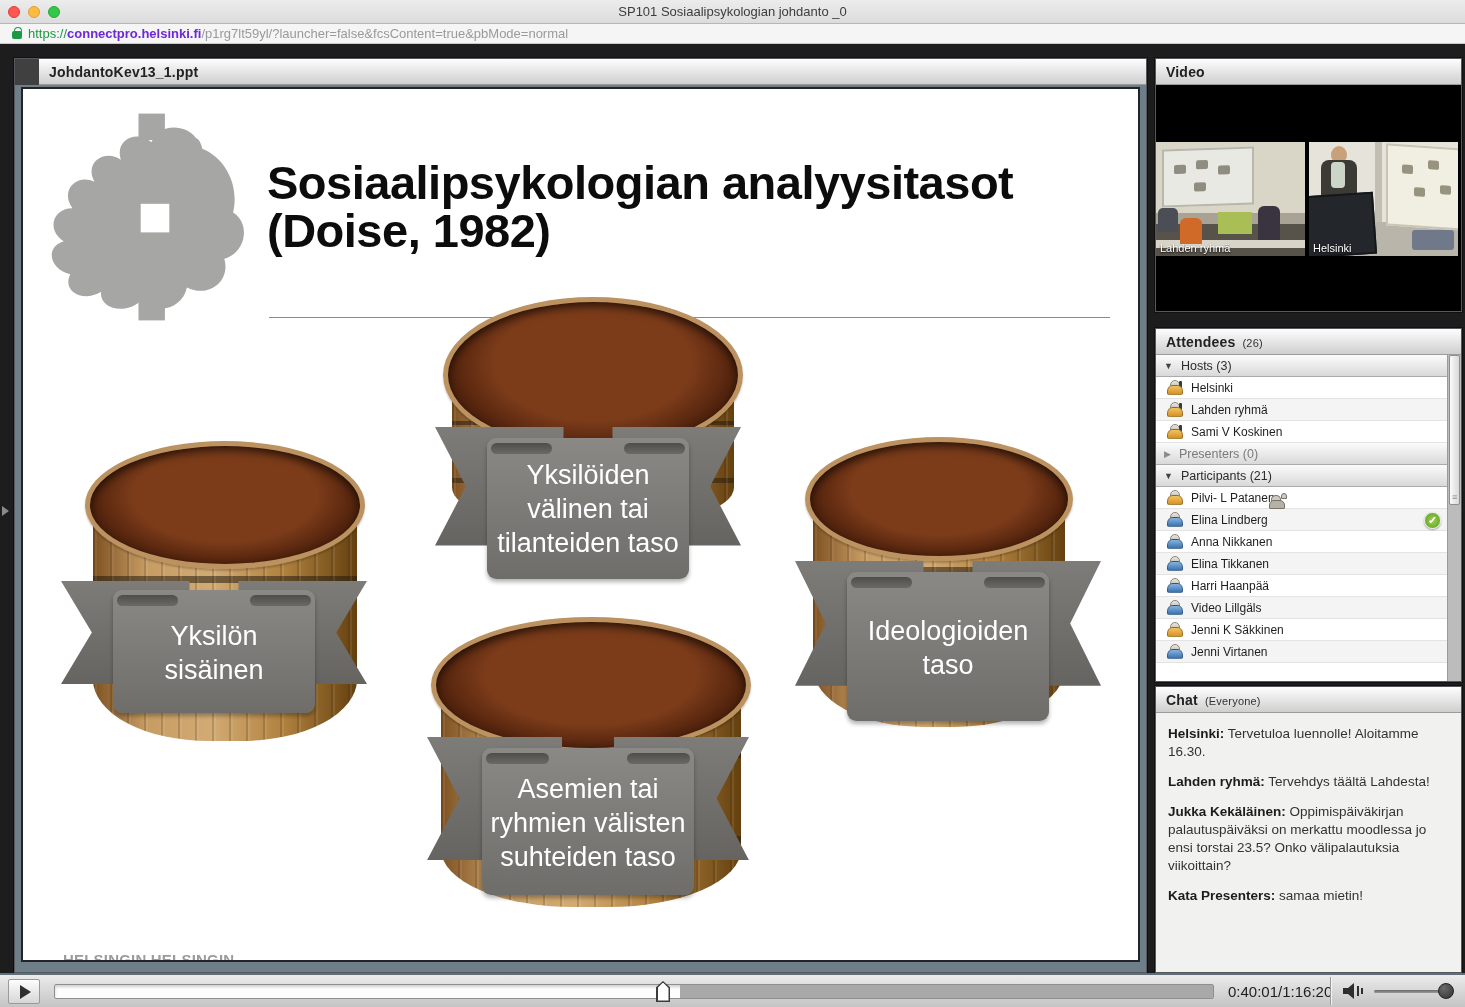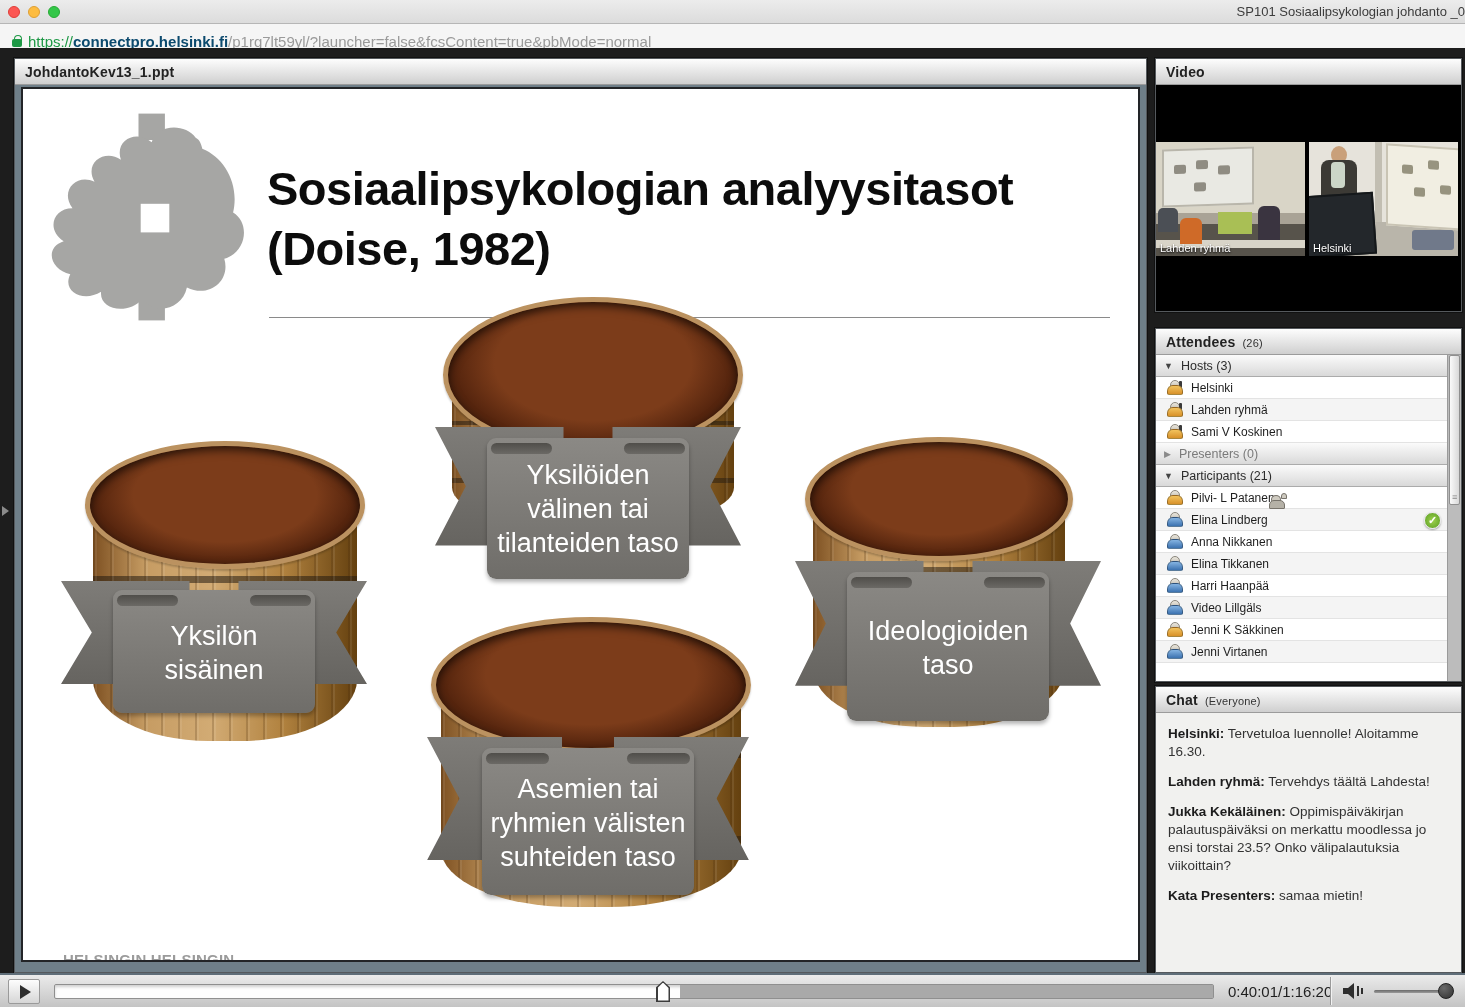--- a/index.html
+++ b/index.html
@@ -9,50 +9,50 @@
 
   
   .titlebar{position:absolute;left:0;top:0;width:100%;height:24px;
     background:linear-gradient(#ececec,#dcdcdc);border-bottom:1px solid #b6b6b6;
     display:flex;align-items:center;}
   .lights{position:absolute;left:8px;top:6px;display:flex;gap:8px;}
   .light{width:12px;height:12px;border-radius:50%;}
   .light.red{background:#fc5753;border:1px solid #df3e38;}
   .light.yellow{background:#fdbc40;border:1px solid #de9f34;}
   .light.green{background:#33c748;border:1px solid #27aa35;}
-  .win-title{width:100%;text-align:right;font-size:13px;color:#3c3c3c;}
-  .urlbar{position:absolute;left:0;top:24px;width:100%;height:35px;background:#f5f5f5;
-    border-bottom:1px solid #c9c9c9;display:flex;align-items:center;padding-left:12px;font-size:15px;}
+  .win-title{width:100%;text-align:center;font-size:13px;color:#3c3c3c;}
+  .urlbar{position:absolute;left:0;top:24px;width:100%;height:20px;background:#f5f5f5;
+    border-bottom:1px solid #c9c9c9;display:flex;align-items:center;padding-left:12px;font-size:13px;}
   .lock{position:relative;width:10px;height:8px;background:#1d9845;border-radius:2px;margin-right:6px;margin-top:3px;}
   .lock::before{content:"";position:absolute;left:2px;top:-4px;width:6px;height:6px;
     border:1.5px solid #1d9845;border-bottom:none;border-radius:4px 4px 0 0;}
   .url-scheme{color:#1d9845;}
-  .url-domain{color:#0c4a6e;font-weight:bold;}
+  .url-domain{color:#6d28d9;font-weight:bold;}
   .url-path{color:#9a9a9a;}
 
   
   .stage{position:absolute;left:0;top:48px;width:100%;height:925px;background:#1d1d1d;}
   .expander{position:absolute;left:2px;top:458px;width:0;height:0;
     border-top:5px solid transparent;border-bottom:5px solid transparent;border-left:7px solid #8a8a8a;cursor:pointer;}
 
   .pod{position:absolute;background:#efefef;border:1px solid #55595d;box-shadow:0 0 0 1px #111;}
   .pod-header{height:26px;background:linear-gradient(#fdfdfd,#cfcfcf);
     border-bottom:1px solid #9b9b9b;display:flex;align-items:baseline;
     padding:5px 10px 0 10px;font-size:14px;color:#222;font-weight:bold;letter-spacing:.2px;}
   .pod-header .sub{font-weight:normal;font-size:11px;margin-left:7px;color:#333;}
 
   
-  .share-pod{left:14px;top:10px;width:1133px;height:915px;background:#404040;}
+  .share-pod{left:14px;top:10px;width:1133px;height:915px;background:#404040;padding-left:24px;}
   .share-body{position:absolute;left:0;top:26px;right:0;bottom:0;background:#222427;
     border-left:6px solid #6f7f89;border-right:6px solid #6f7f89;border-bottom:10px solid #6f7f89;border-top:2px solid #6f7f89;}
   .slide{position:absolute;left:2px;top:2px;right:2px;bottom:2px;background:#fff;overflow:hidden;}
 
   .flame{position:absolute;left:14px;top:18px;width:225px;height:220px;}
   .slide-title{position:absolute;left:244px;top:70px;width:880px;
-    font-size:47px;line-height:60px;font-weight:bold;color:#0c0c0c;letter-spacing:-.5px;}
+    font-size:47px;line-height:48px;font-weight:bold;color:#0c0c0c;letter-spacing:-.5px;}
   .title-rule{position:absolute;left:246px;top:228px;right:28px;height:1px;background:#8a8a8a;}
 
   
   .bucket{position:absolute;}
   .bucket .tub{position:absolute;left:3%;right:3%;bottom:0;
     border-radius:0 0 44% 44% / 0 0 26% 26%;
     background-image:
       repeating-linear-gradient(90deg, rgba(64,38,12,.20) 0 2px, rgba(255,255,255,.08) 2px 4px, transparent 4px 17px),
       linear-gradient(180deg, transparent 0 30%, rgba(35,26,16,.55) 30% 33%, transparent 33% 68%, rgba(35,26,16,.5) 68% 71%, transparent 71% 100%),
       linear-gradient(90deg,#7e5122,#c69c63 20%,#d2ab74 45%,#b1823f 72%,#64400f);}

